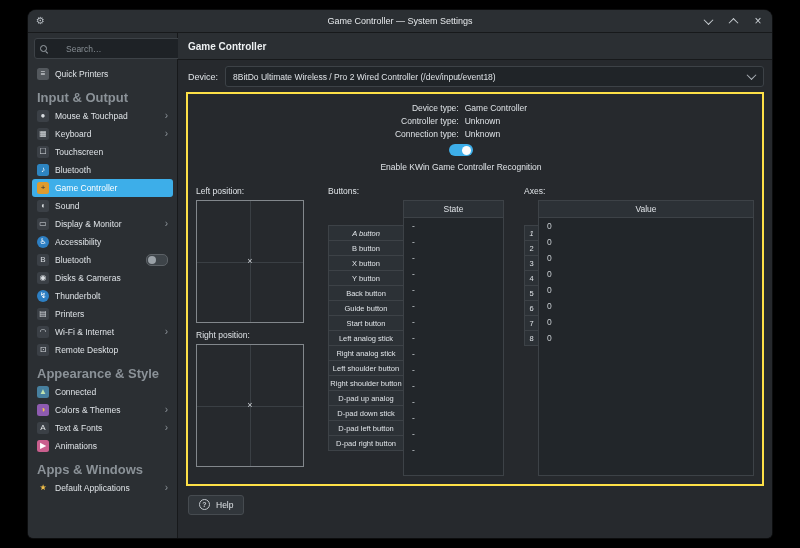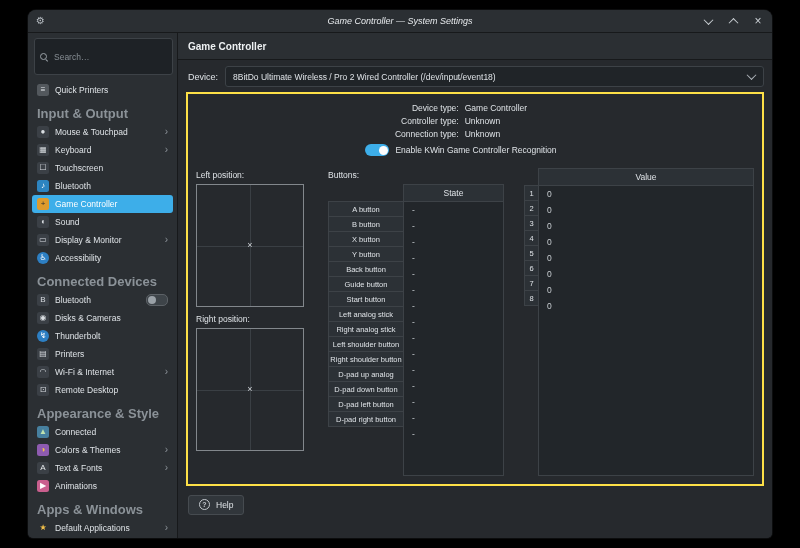--- a/index.html
+++ b/index.html
@@ -20,36 +20,36 @@
   }
   .window{position:absolute;left:28px;top:10px;width:744px;height:528px;
           background:var(--win-bg);border-radius:8px 8px 5px 5px;overflow:hidden;
           box-shadow:0 0 0 1px #0c0d0e;}
   
   .titlebar{position:relative;height:22px;background:var(--bar-bg);
             border-bottom:1px solid var(--line-dark);
             display:flex;align-items:center;padding:0 8px;}
   .tb-icon{font-size:10px;color:#b6bcc2;line-height:1;}
   .tb-title{position:absolute;left:0;right:0;text-align:center;font-size:9px;
-            color:#e6e9ec;pointer-events:none;font-style:italic;}
+            color:#e6e9ec;pointer-events:none;}
   .tb-controls{margin-left:auto;display:flex;align-items:center;gap:13px;color:#c8cdd2;}
   .tb-btn{display:inline-flex;align-items:center;justify-content:center;width:12px;height:12px;cursor:default;}
   .chev{display:inline-block;width:6px;height:6px;
         border-right:1.4px solid currentColor;border-bottom:1.4px solid currentColor;}
   .chev.down{transform:rotate(45deg) translate(-1px,-1px);}
   .chev.up{transform:rotate(-135deg) translate(-1px,-1px);}
   .close-x{font-size:12px;line-height:10px;}
   
   .body{display:flex;height:505px;}
   
   .sidebar{width:149px;flex:none;background:var(--bar-bg);
            border-right:1px solid var(--line-dark);display:flex;flex-direction:column;}
   .search-row{display:flex;align-items:center;gap:5px;padding:5px 6px 4px 6px;}
-  .search-box{flex:1;display:flex;align-items:center;gap:4px;background:#1e2226;
-              border:1px solid var(--border);border-radius:3px;height:19px;padding:8px 5px;}
+  .search-box{flex:1;display:flex;align-items:center;gap:16px;background:#1e2226;
+              border:1px solid var(--border);border-radius:3px;height:19px;padding:0 5px;}
   .search-glass{position:relative;width:8px;height:8px;flex:none;}
   .search-glass::before{content:"";position:absolute;left:0;top:0;width:5px;height:5px;
               border:1.2px solid #9aa1a7;border-radius:50%;}
   .search-glass::after{content:"";position:absolute;left:6px;top:6px;width:3px;height:1.2px;
               background:#9aa1a7;transform:rotate(45deg);transform-origin:0 0;}
   .search-input{flex:1;min-width:0;border:none;background:transparent;outline:none;
               color:var(--text);font-size:8.5px;font-family:inherit;}
   .search-input::placeholder{color:#878e94;}
   .hamburger{width:16px;height:14px;display:flex;flex-direction:column;justify-content:center;gap:2px;cursor:default;}
   .hamburger i{display:block;height:1.5px;background:#cdd2d7;border-radius:1px;}
@@ -80,21 +80,21 @@
   .combo-chev{color:#aeb4ba;margin-right:1px;}
   .content-frame{flex:1;min-height:0;margin:0 8px;border:2px solid #fde047;
             display:flex;flex-direction:column;background:var(--win-bg);}
   .info-block{flex:none;padding:9px 0 7px 0;}
   .info-grid{display:grid;grid-template-columns:max-content max-content;column-gap:6px;
             row-gap:3px;width:max-content;margin:0 auto;transform:translateX(-14px);
             font-size:8.5px;color:var(--text);}
   .info-label{text-align:right;}
   .info-value{text-align:left;}
   .kwin-row{display:flex;align-items:center;gap:6px;width:max-content;margin:5px auto 0;
-            transform:translateX(-14px);font-size:8.5px;color:var(--text);}
+            transform:translateX(-14px);font-size:8.5px;color:var(--text);flex-direction:column;}
   .toggle{width:24px;height:12px;border-radius:6px;background:var(--accent);position:relative;flex:none;}
   .toggle::after{content:"";position:absolute;right:1.5px;top:1.5px;width:9px;height:9px;
             border-radius:50%;background:#fcfcfc;}
   .columns{flex:1;min-height:0;display:flex;gap:20px;padding:5px 8px 8px 8px;align-items:stretch;}
   .col-label{flex:none;font-size:8.5px;color:var(--text);margin:2px 0 4px 0;}
   .col-positions{width:112px;flex:none;}
   .pos-box{width:106px;height:121px;border:1px solid var(--border-lt);background:var(--win-bg);
             position:relative;margin-bottom:7px;}
   .pos-box .vline{position:absolute;left:50%;top:0;bottom:0;width:1px;background:#3a3f44;}
   .pos-box .hline{position:absolute;top:50%;left:0;right:0;height:1px;background:#3a3f44;}
@@ -102,21 +102,21 @@
             color:#ced2d6;font-size:9px;line-height:1;}
   .col-buttons{flex:1;min-width:0;display:flex;flex-direction:column;}
   .col-axes{width:230px;flex:none;display:flex;flex-direction:column;}
   .grid-table{flex:1;min-height:0;display:flex;align-items:stretch;}
   .name-col{width:76px;flex:none;padding-top:17px;}
   .idx-col{width:15px;flex:none;padding-top:17px;}
   .cell{height:16px;box-sizing:border-box;margin-top:-1px;border:1px solid var(--border);
         background:var(--cell-bg);color:var(--text);font-size:7.5px;
         display:flex;align-items:center;justify-content:center;
         white-space:nowrap;overflow:hidden;padding:0 2px;}
-  .name-col .cell:first-child,.idx-col .cell:first-child{margin-top:0;}
+  .name-col .cell:first-child,.idx-col .cell:first-child{margin-top:8px;font-style:italic;}
   .value-panel{flex:1;min-width:0;margin-left:-1px;border:1px solid var(--border);
         background:var(--view-bg);display:flex;flex-direction:column;}
   .value-header{height:17px;flex:none;box-sizing:border-box;background:var(--cell-bg);
         border-bottom:1px solid var(--border);display:flex;align-items:center;
         justify-content:center;font-size:8.5px;color:var(--text);}
   .value-row{height:16px;flex:none;box-sizing:border-box;display:flex;align-items:center;
         padding:0 8px;font-size:8.5px;color:#c9ced2;}
   .footer{flex:none;height:52px;box-sizing:border-box;padding:7px 10px;}
   .help-btn{display:inline-flex;align-items:center;gap:6px;height:20px;padding:0 10px;
         background:#31363b;border:1px solid #464b50;border-radius:3px;color:var(--text);
@@ -192,21 +192,20 @@
           </div>
           <div class="nav-item">
             <div class="nav-icon" style="background: rgb(59, 64, 70); color: rgb(217, 221, 225);">▭</div>
             <div class="nav-label">Display &amp; Monitor</div>
             <div class="nav-chevron">›</div>
           </div>
           <div class="nav-item">
             <div class="nav-icon" style="background: rgb(45, 127, 195); color: rgb(255, 255, 255); border-radius: 50%;">♿</div>
             <div class="nav-label">Accessibility</div>
           </div>
-          <div class="nav-section">Connected Devices</div>
           <div class="nav-item">
             <div class="nav-icon" style="background: rgb(59, 64, 70); color: rgb(217, 221, 225);">B</div>
             <div class="nav-label">Bluetooth</div>
             <div class="mini-toggle"></div>
           </div>
           <div class="nav-item">
             <div class="nav-icon" style="background: rgb(59, 64, 70); color: rgb(217, 221, 225);">◉</div>
             <div class="nav-label">Disks &amp; Cameras</div>
           </div>
           <div class="nav-item">
@@ -308,21 +307,21 @@
                   <div class="cell">X button</div>
                   <div class="cell">Y button</div>
                   <div class="cell">Back button</div>
                   <div class="cell">Guide button</div>
                   <div class="cell">Start button</div>
                   <div class="cell">Left analog stick</div>
                   <div class="cell">Right analog stick</div>
                   <div class="cell">Left shoulder button</div>
                   <div class="cell">Right shoulder button</div>
                   <div class="cell">D-pad up analog</div>
-                  <div class="cell">D-pad down button</div>
+                  <div class="cell">D-pad down stick</div>
                   <div class="cell">D-pad left button</div>
                   <div class="cell">D-pad right button</div>
                 </div>
               <div class="value-panel">
                 <div class="value-header">State</div>
                 <div class="value-rows">
                     <div class="value-row">-</div>
                     <div class="value-row">-</div>
                     <div class="value-row">-</div>
                     <div class="value-row">-</div>
@@ -336,20 +335,21 @@
                     <div class="value-row">-</div>
                     <div class="value-row">-</div>
                     <div class="value-row">-</div>
                     <div class="value-row">-</div>
                   </div>
               </div>
             </div>
           </div>
 
           <div class="col-axes">
+            <div class="col-label">Axes:</div>
             <div class="grid-table">
               <div class="idx-col">
                   <div class="cell">1</div>
                   <div class="cell">2</div>
                   <div class="cell">3</div>
                   <div class="cell">4</div>
                   <div class="cell">5</div>
                   <div class="cell">6</div>
                   <div class="cell">7</div>
                   <div class="cell">8</div>

